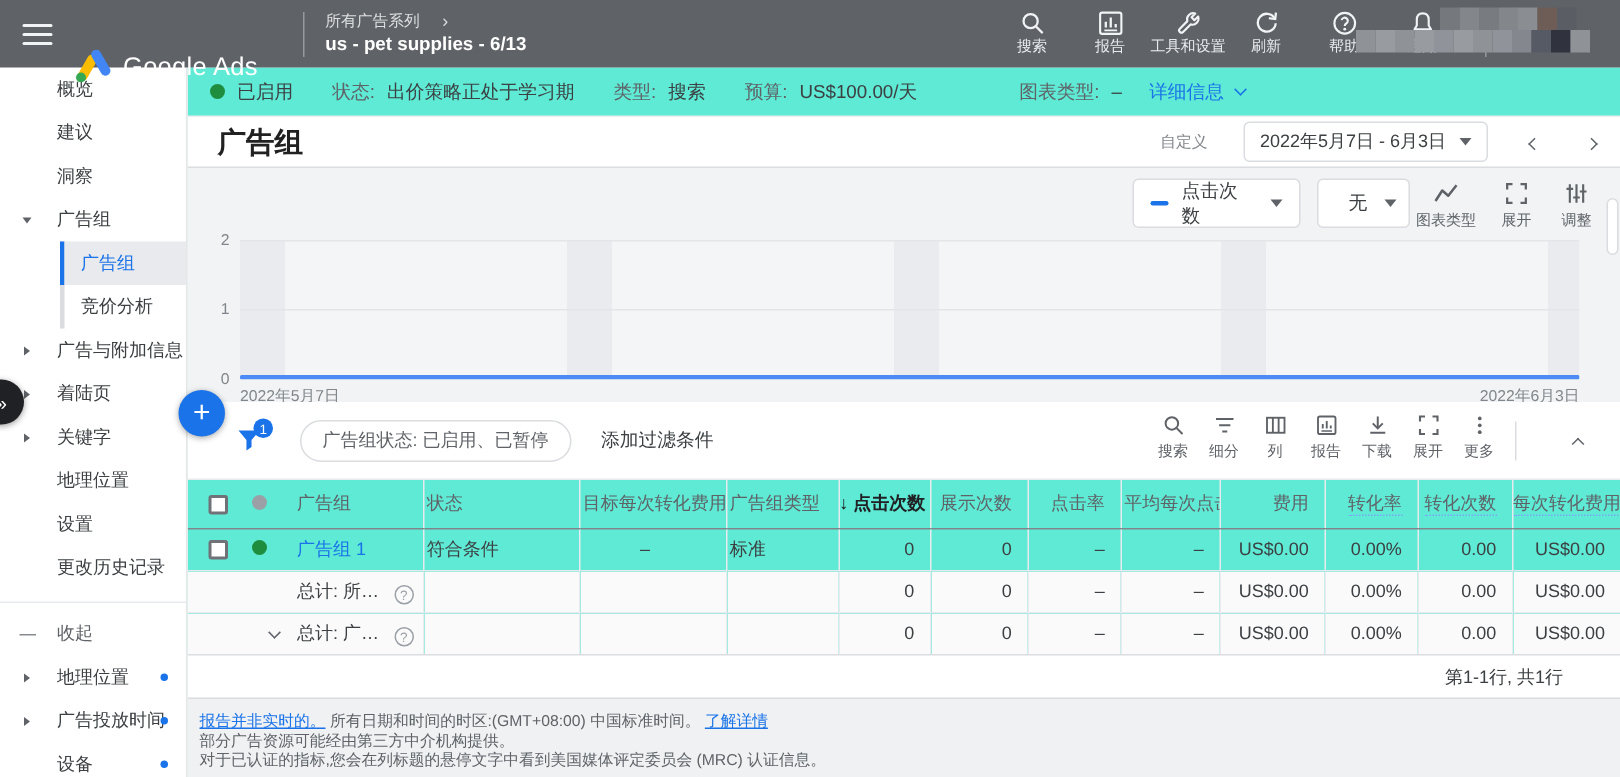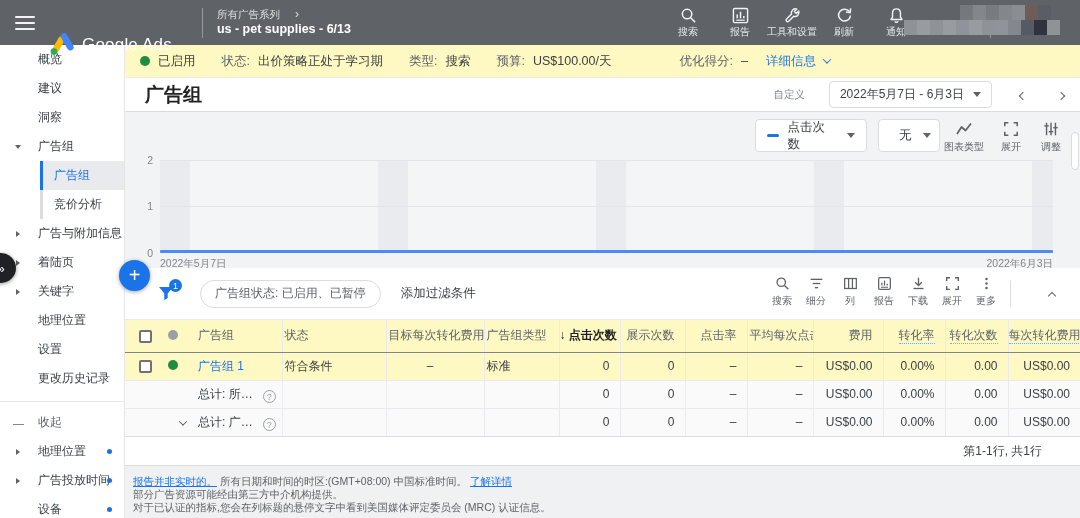--- a/index.html
+++ b/index.html
@@ -47,21 +47,21 @@
   .bdot { position:absolute; right:12px; width:5px; height:5px; border-radius:50%; background:#1a73e8; }
   .tri { display:inline-block; width:0; height:0; border-left:3.5px solid transparent;
          border-right:3.5px solid transparent; border-top:4.5px solid #5f6368; }
   .tri.r { transform:rotate(-90deg); }
 
   .nav-fab { position:absolute; left:-14px; top:253px; width:30px; height:30px; border-radius:50%;
              background:#202124; color:#fff; z-index:40; display:flex; align-items:center;
              justify-content:center; font-size:13px; box-shadow:0 1px 4px rgba(0,0,0,.4); cursor:pointer; }
 
   
-  .main { position:absolute; left:125px; top:45px; width:955px; height:473px; background:#fef9c3; }
+  .main { position:absolute; left:125px; top:45px; width:955px; height:473px; background:#5eead4; }
 
   .statusbar { position:absolute; left:0; top:0; width:955px; height:33px; display:flex;
                align-items:center; gap:8px; padding-left:15px; border-bottom:1px solid #eceef0;
                font-size:12.5px; }
   .dot { width:10px; height:10px; border-radius:50%; display:inline-block; }
   .dot.green { background:#1e8e3e; }
   .dot.gray { background:#9aa0a6; }
   .sb-lab { color:#5f6368; margin-left:18px; }
   .sb-val { color:#3c4043; }
   .link { color:#1a73e8; cursor:pointer; }
@@ -205,20 +205,28 @@
     </div>
     <div class="tb-item">
       <svg width="17" height="17" viewBox="0 0 18 18">
         <path d="M14.5 5.5 A6.3 6.3 0 1 0 15.3 9" fill="none" stroke="#f1f3f4" stroke-width="1.6"></path>
         <path d="M15.5 1.5 L15 6 L10.5 5.4" fill="none" stroke="#f1f3f4" stroke-width="1.6"></path>
       </svg>
       <span class="lbl">刷新</span>
     </div>
     <div class="tb-item">
       <svg width="17" height="17" viewBox="0 0 18 18">
+        <circle cx="9" cy="9" r="7.3" fill="none" stroke="#f1f3f4" stroke-width="1.5"></circle>
+        <path d="M6.8 6.8 a2.2 2.2 0 1 1 3.2 2.4 c-.8.45 -1 .9 -1 1.8" fill="none" stroke="#f1f3f4" stroke-width="1.5"></path>
+        <circle cx="9" cy="13.2" r="1" fill="#f1f3f4"></circle>
+      </svg>
+      <span class="lbl">帮助</span>
+    </div>
+    <div class="tb-item">
+      <svg width="17" height="17" viewBox="0 0 18 18">
         <path d="M9 2 c-2.8 0 -4.2 1.9 -4.2 4.6 V10.6 L3.2 13.2 h11.6 L13.2 10.6 V6.6 C13.2 3.9 11.8 2 9 2 Z" fill="none" stroke="#f1f3f4" stroke-width="1.5" stroke-linejoin="round"></path>
         <path d="M7.4 15 a1.7 1.7 0 0 0 3.2 0" fill="none" stroke="#f1f3f4" stroke-width="1.5"></path>
       </svg>
       <span class="lbl">通知</span>
     </div>
   </nav>
   <div class="tb-div2"></div>
   <div class="acct">
     <div style="left:14px; top:0;" class="blurrow">
       <i style="background:#75787d"></i>
@@ -319,21 +327,21 @@
 
   <div class="statusbar">
     <span class="dot green"></span>
     <span class="sb-val">已启用</span>
     <span class="sb-lab">状态:</span>
     <span class="sb-val">出价策略正处于学习期</span>
     <span class="sb-lab">类型:</span>
     <span class="sb-val">搜索</span>
     <span class="sb-lab">预算:</span>
     <span class="sb-val">US$100.00/天</span>
-    <span class="sb-lab" style="margin-left:60px;">优化得分:</span>
+    <span class="sb-lab" style="margin-left:60px;">图表类型:</span>
     <span class="sb-val">–</span>
     <span class="link" style="margin-left:10px;">详细信息</span>
     <span class="chv down link"></span>
   </div>
 
   <div class="titlebar">
     <h1 class="page-title">广告组</h1>
     <div class="date-zone">
       <span class="custom-lab">自定义</span>
       <div class="date-box">

